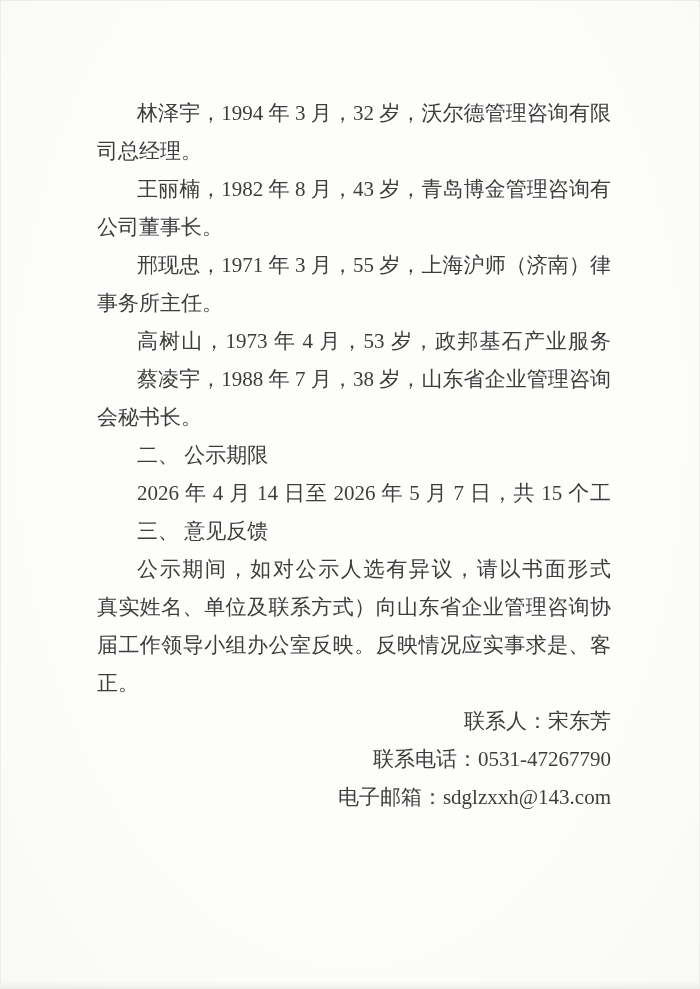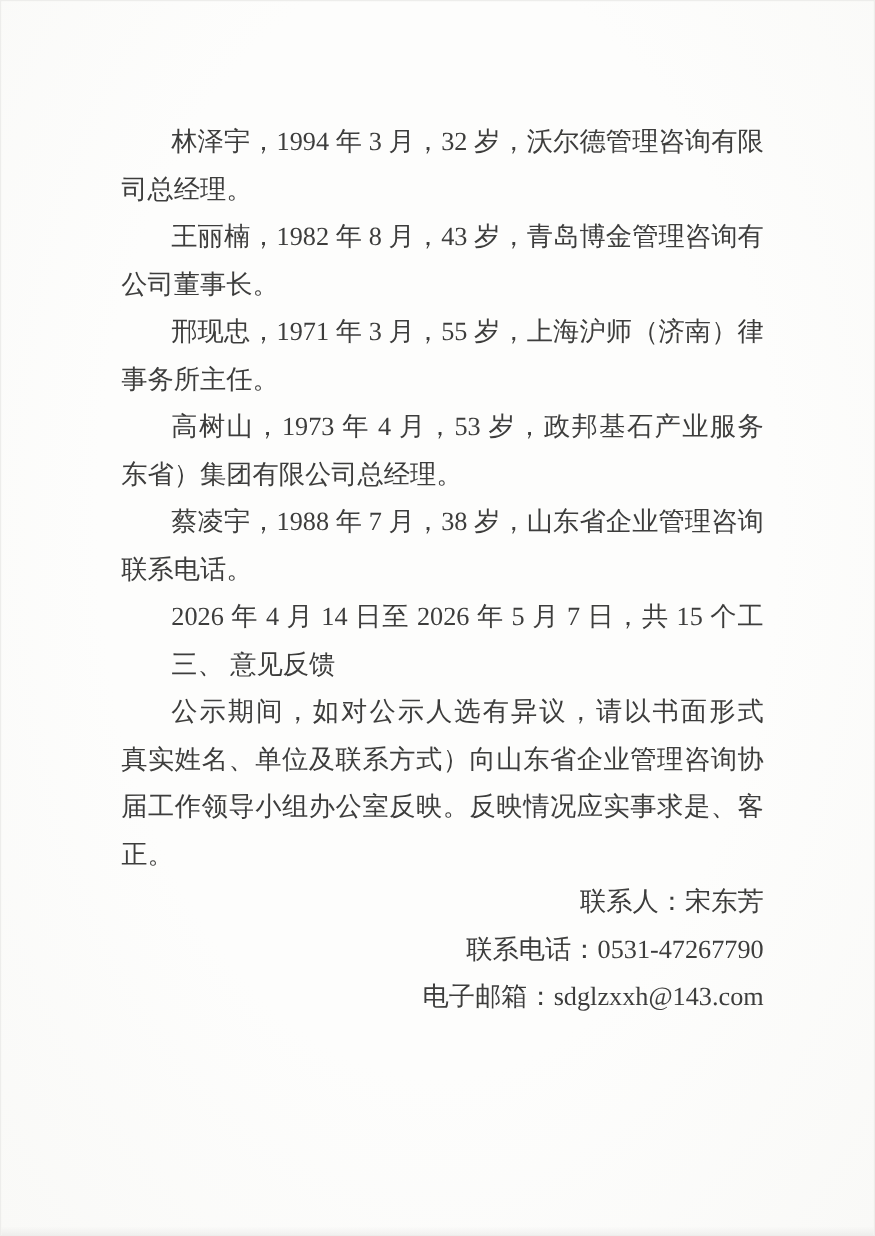--- a/index.html
+++ b/index.html
@@ -53,23 +53,23 @@
 
 <div class="page" style="color: rgb(61, 61, 60);">
   <div class="textblock">
       <div class="line indent fill">林泽宇，1994 年 3 月，32 岁，沃尔德管理咨询有限公</div>
       <div class="line">司总经理。</div>
       <div class="line indent fill">王丽楠，1982 年 8 月，43 岁，青岛博金管理咨询有限</div>
       <div class="line">公司董事长。</div>
       <div class="line indent fill">邢现忠，1971 年 3 月，55 岁，上海沪师（济南）律师</div>
       <div class="line">事务所主任。</div>
       <div class="line indent fill">高树山，1973 年 4 月，53 岁，政邦基石产业服务（山</div>
-      <div class="line">东省）集团有限公司总经理。</div>
       <div class="line indent fill">蔡凌宇，1988 年 7 月，38 岁，山东省企业管理咨询协</div>
-      <div class="line">联系电话。</div>
+      <div class="line">会秘书长。</div>
+      <div class="line indent">二、 公示期限</div>
       <div class="line indent fill">2026 年 4 月 14 日至 2026 年 5 月 7 日，共 15 个工作日。</div>
       <div class="line indent bold">三、 意见反馈</div>
       <div class="line indent fill">公示期间，如对公示人选有异议，请以书面形式（须署</div>
       <div class="line fill">真实姓名、单位及联系方式）向山东省企业管理咨询协会换</div>
       <div class="line fill">届工作领导小组办公室反映。反映情况应实事求是、客观公</div>
       <div class="line">正。</div>
       <div class="line contact">联系人：宋东芳</div>
       <div class="line contact">联系电话：0531-47267790</div>
       <div class="line contact">电子邮箱：sdglzxxh@143.com</div>
     </div>

